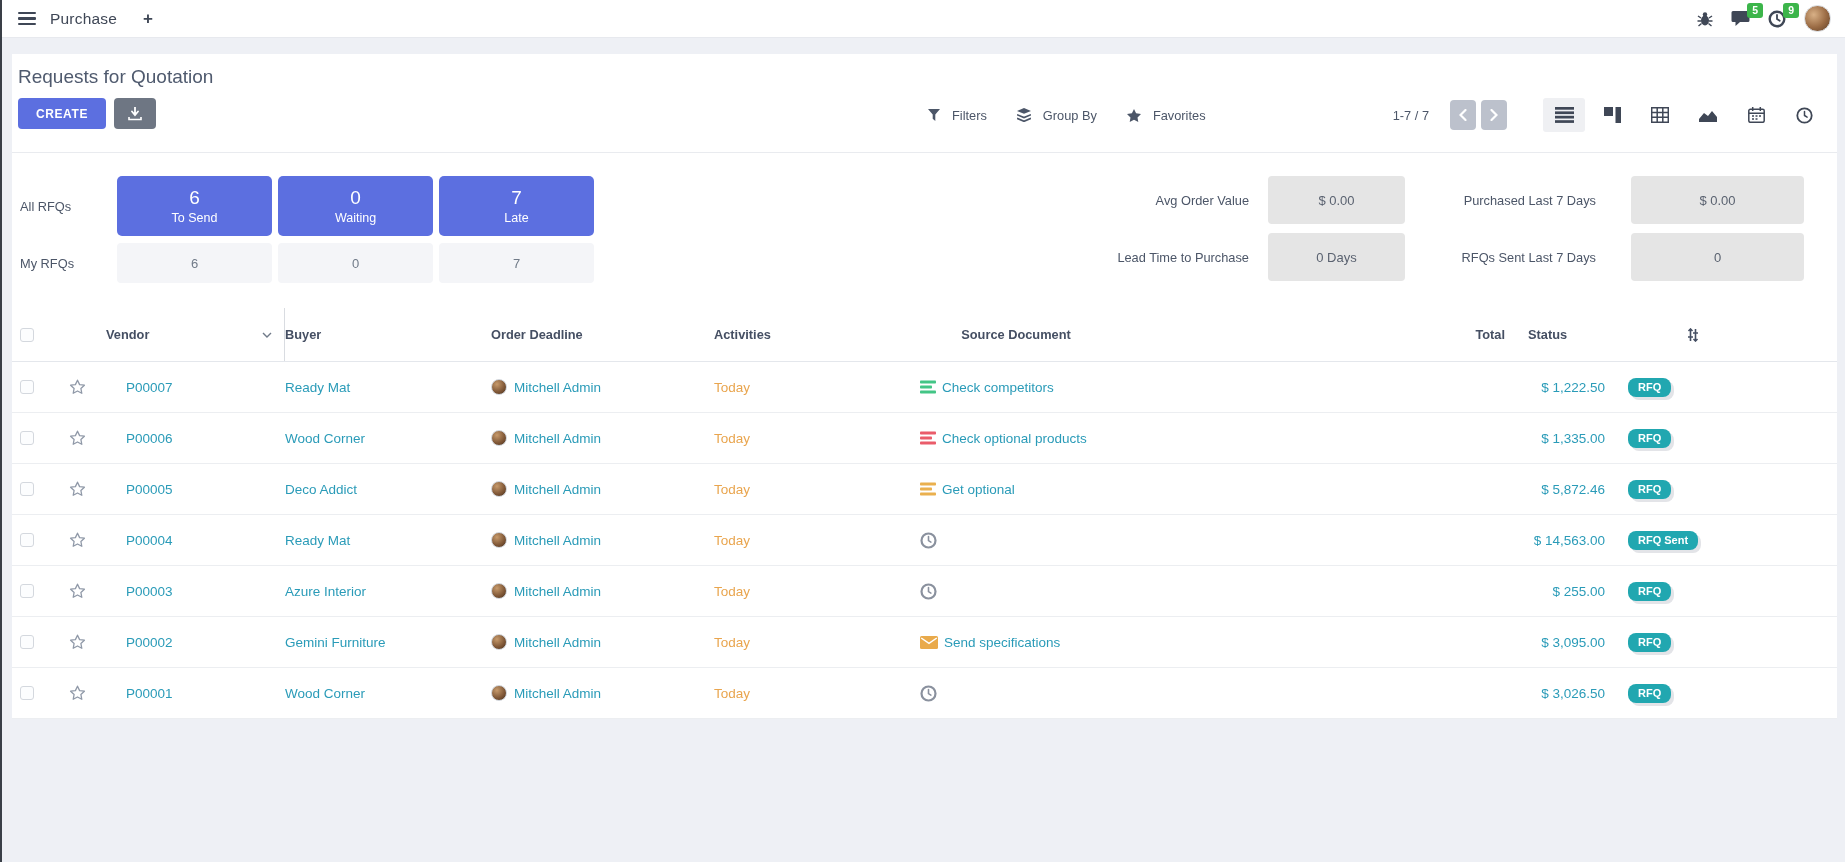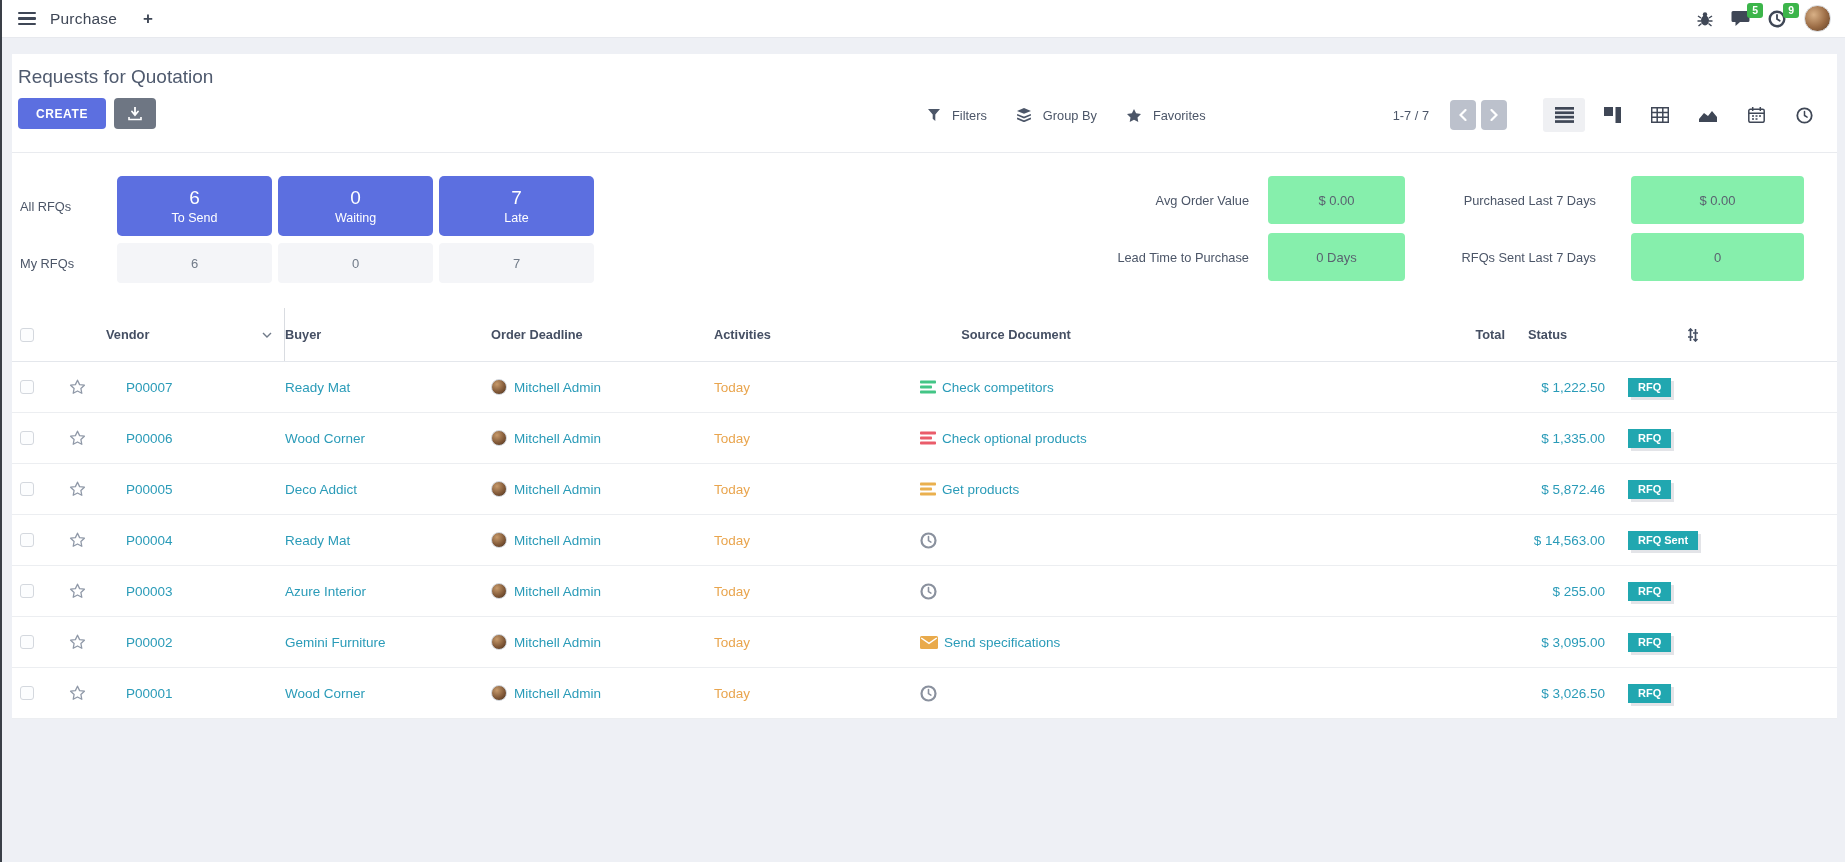--- a/index.html
+++ b/index.html
@@ -93,21 +93,21 @@
   .count-box .cnt { font-size:19px; line-height:22px; }
   .count-box .lbl { font-size:12.5px; margin-top:2px; }
   .my-row { position:absolute; left:105px; top:90px; display:flex; gap:6px; }
   .my-box {
     width:155px; height:40px; background:#f4f5f8; border-radius:4px;
     display:flex; align-items:center; justify-content:center;
     font-size:13px; color:#707a88; cursor:pointer;
   }
   .stat-label { position:absolute; width:260px; text-align:right; font-size:12.8px; color:#4c5668; }
   .stat-box {
-    position:absolute; background:#86efac; border-radius:4px;
+    position:absolute; background:#e5e5e5; border-radius:4px;
     display:flex; align-items:center; justify-content:center;
     font-size:13px; color:#5a6270;
   }
   
   .lv-grid {
     display:grid;
     grid-template-columns:36px 58px 179px 206px 223px 206px 192px 400px 100px 120px 1fr;
     align-items:center;
   }
   .lv-header { height:54px; border-bottom:1px solid #e4e7ec; font-size:12.8px; font-weight:600; color:#454f63; }
@@ -129,21 +129,21 @@
   }
   .star { cursor:pointer; display:flex; align-items:center; justify-content:center; width:100%; }
   .avatar-sm {
     width:16px; height:16px; border-radius:50%; flex:0 0 16px; margin-right:7px;
     background:radial-gradient(circle at 35% 30%, #c79a6b, #7d5535 60%, #46301d);
     border:1px solid #cfd3d9;
   }
   .act-icon { display:inline-flex; margin-right:6px; }
   .badge-status {
     display:inline-block; background:#21a7b0; color:#fff;
-    font-size:11px; font-weight:600; padding:3px 10px 4px; border-radius:0;
+    font-size:11px; font-weight:600; padding:3px 10px 4px; border-radius:8px;
     box-shadow:3px 3px 0 #e3e4e8; margin-left:16px; white-space:nowrap;
   }
   .lv-footer { height:50px; border-bottom:1px solid #e4e7ec; }
   .lv-footer .cell.total { font-weight:700; color:#454f63; font-size:13.5px; }
   svg { display:block; }
 </style>
 </head>
 <body>
 
 <div class="navbar">
@@ -435,21 +435,21 @@
     </div>
     <div class="cell deadline">Today</div>
     <div class="cell">
       <span class="act-icon">
               <svg width="16" height="14" viewBox="0 0 16 14">
     <rect x="0" y="0.5" width="16" height="3" rx="0.8" fill="#eab04e"></rect>
     <rect x="0" y="5.5" width="12" height="3" rx="0.8" fill="#eab04e"></rect>
     <rect x="0" y="10.5" width="16" height="3" rx="0.8" fill="#eab04e"></rect>
               </svg>
             </span>
-      <span class="link">Get products</span>
+      <span class="link">Get optional</span>
     </div>
     <div class="cell"></div>
     <div class="cell total">
             <span class="link">$ 5,872.46</span>
           </div>
     <div class="cell">
             <span class="badge-status">RFQ</span>
           </div>
     <div class="cell"></div>
   </div>

